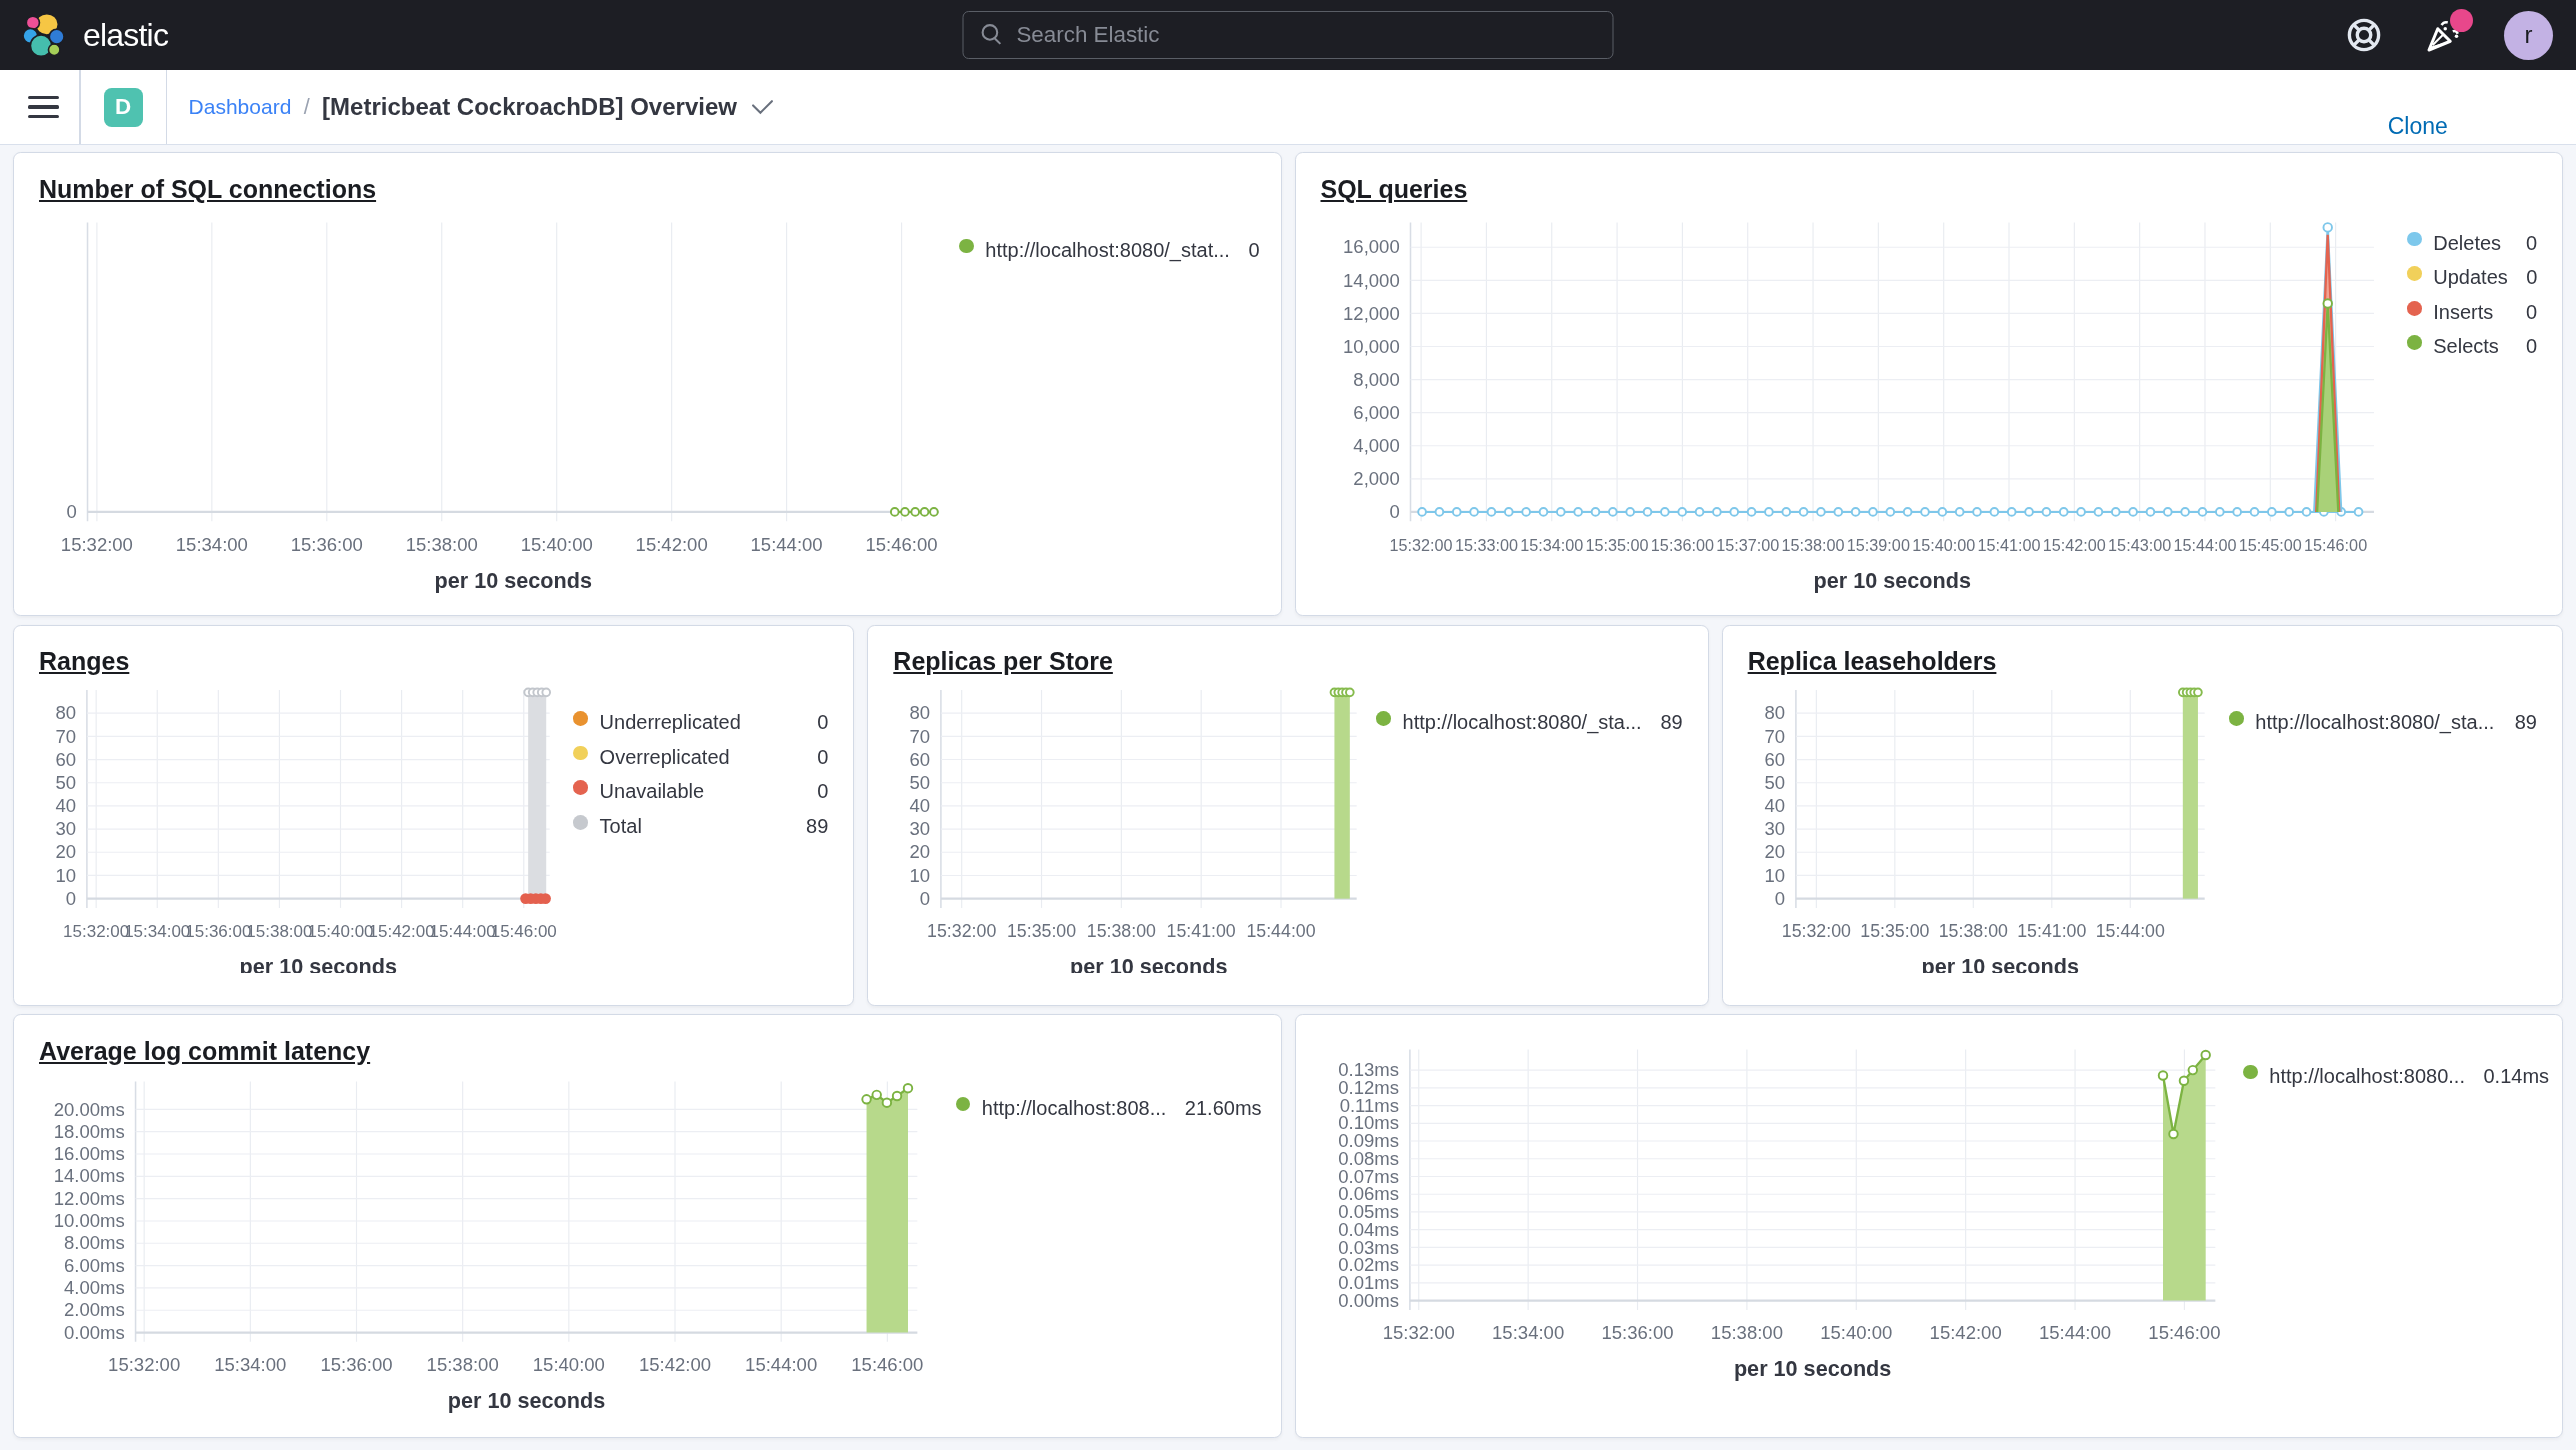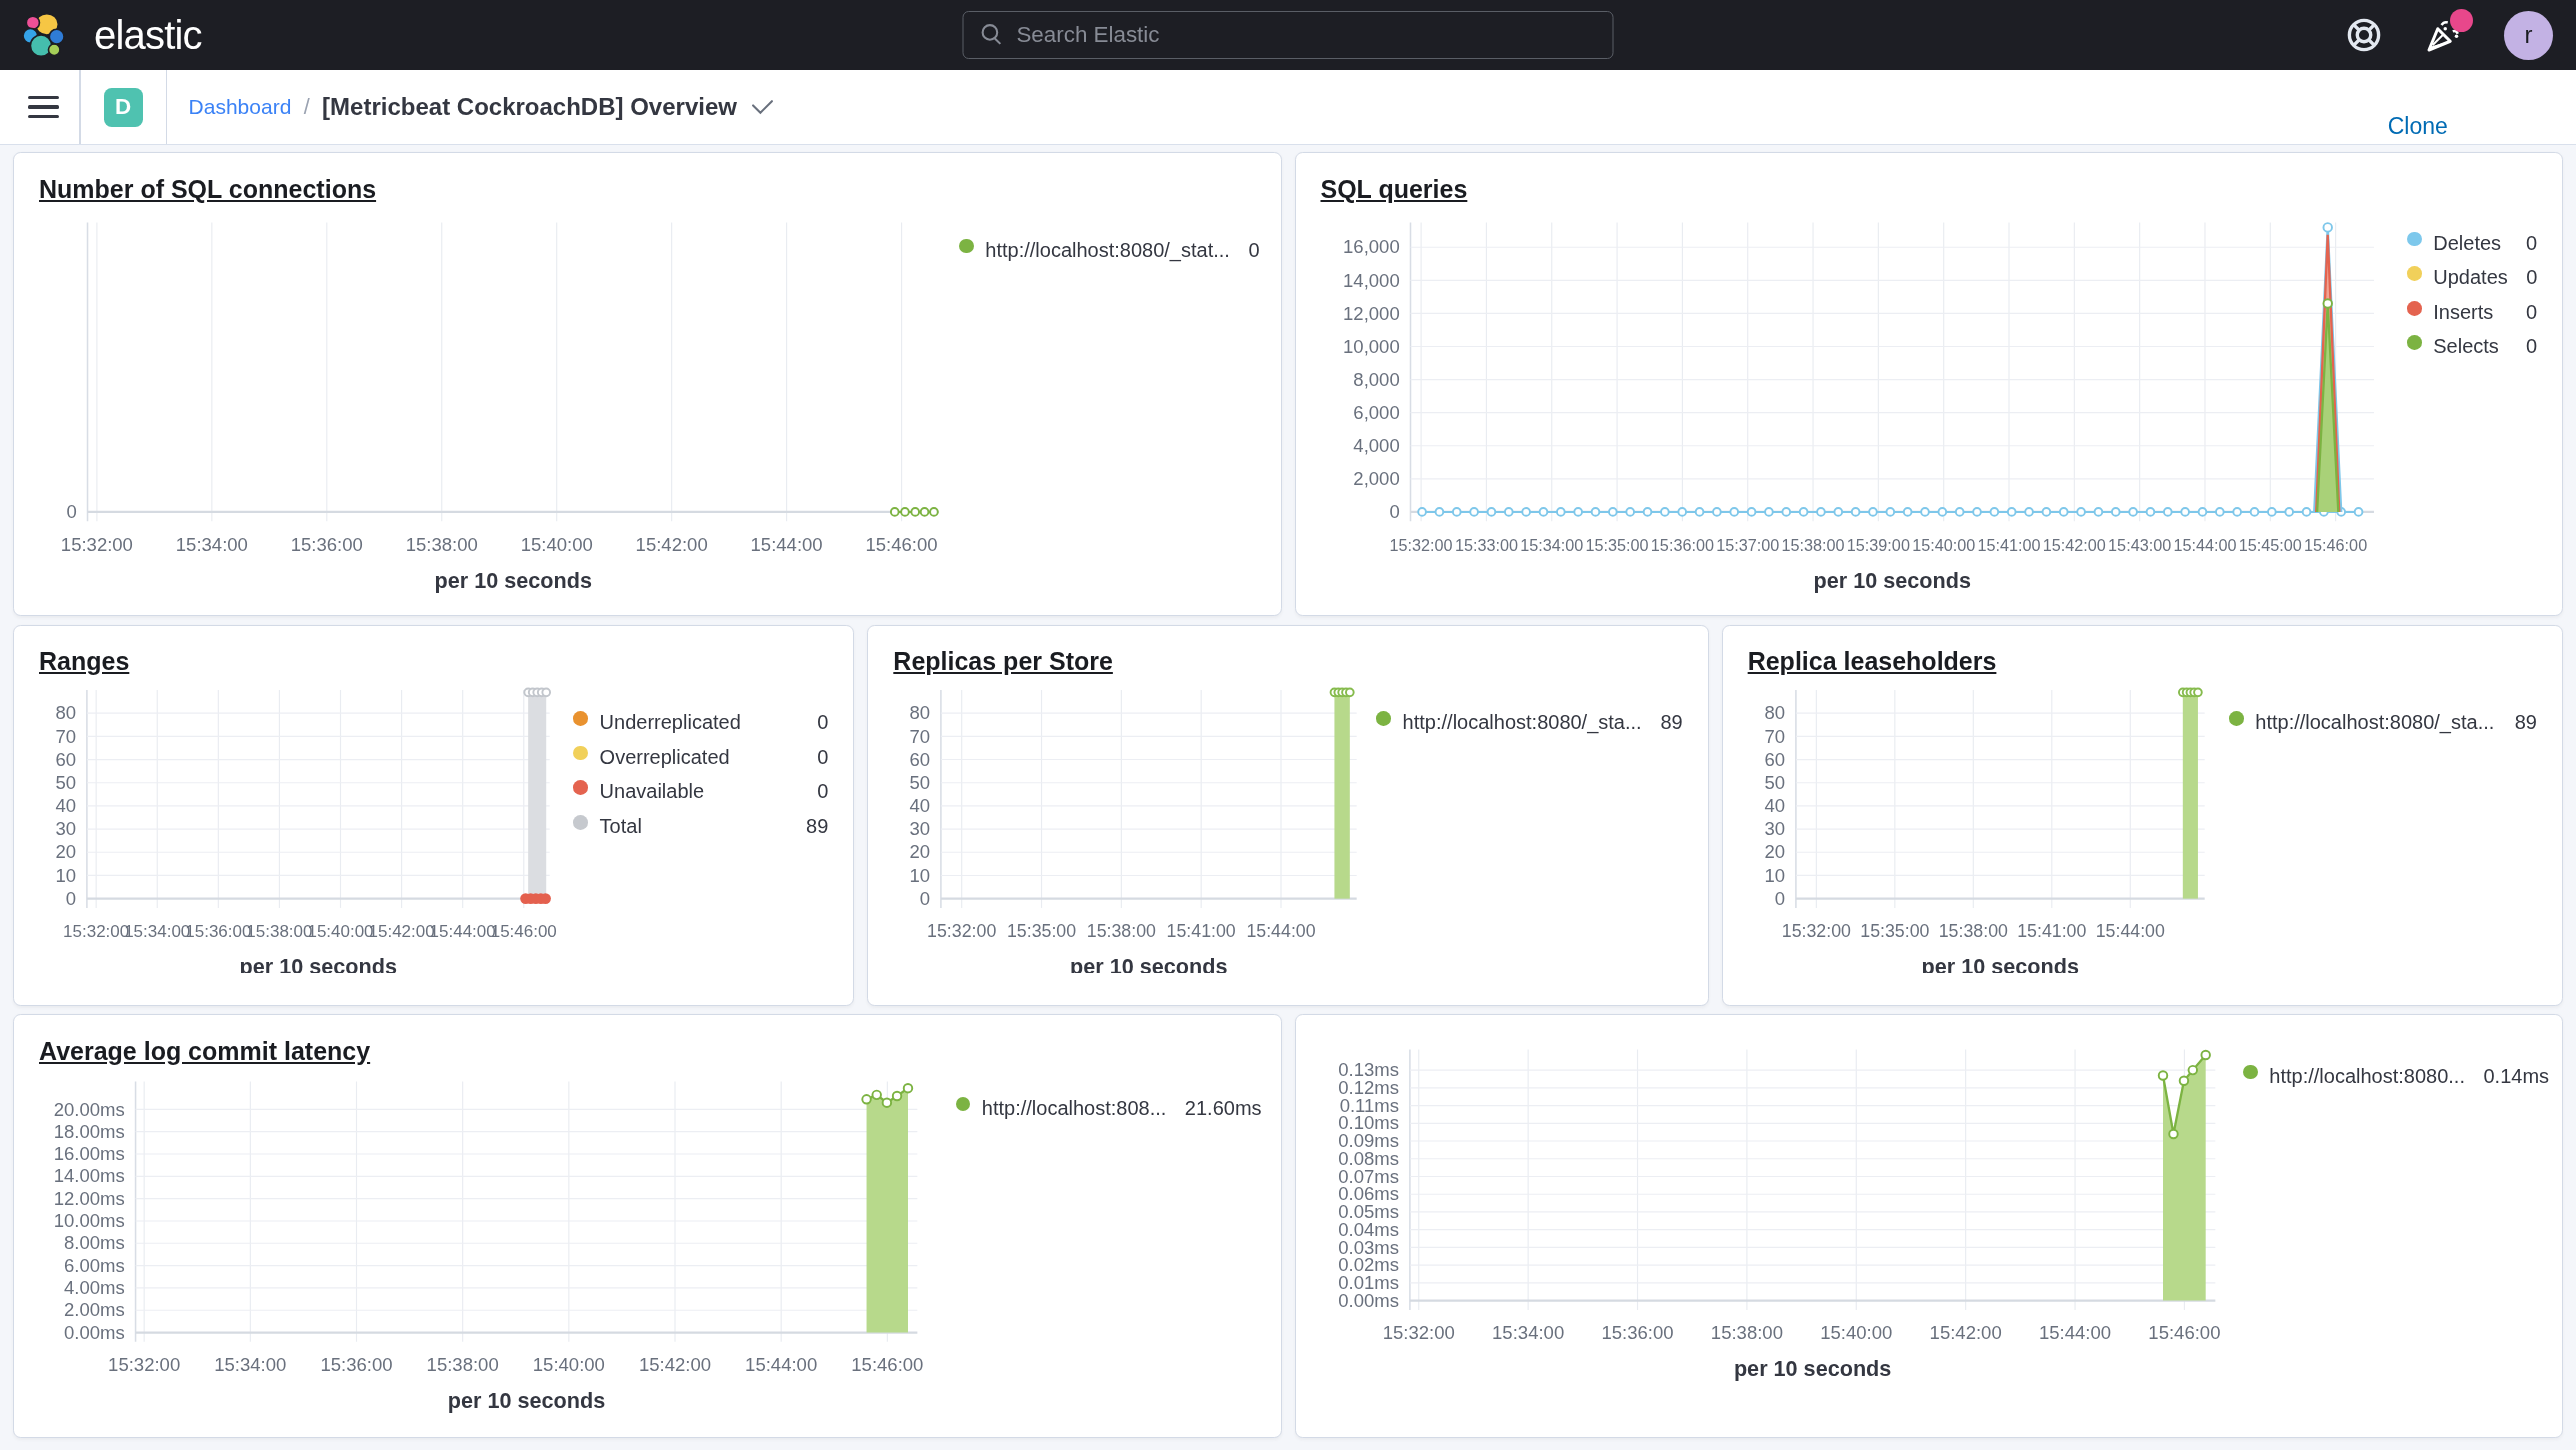--- a/index.html
+++ b/index.html
@@ -3,21 +3,21 @@
 <meta charset="utf-8">
 <style>
   * { margin:0; padding:0; box-sizing:border-box; }
   html,body { width:2576px; height:1451px; overflow:hidden;
     font-family:"Liberation Sans", sans-serif; background:#F4F6FA; }
 
   
   .navbar { position:relative; height:70px; background:#1D1E24;
     display:flex; align-items:center; padding:0 23px; }
   .brand { display:flex; align-items:center; gap:14px; cursor:pointer; }
-  .brand-text { color:#fff; font-size:40px; font-weight:500; letter-spacing:-0.8px;margin-left:11px; }
+  .brand-text { color:#fff; font-size:32px; font-weight:500; letter-spacing:-0.8px; }
   .searchbox { position:absolute; left:50%; top:10.8px; transform:translateX(-50%);
     width:651px; height:48px; border:1.5px solid #5A5E66; border-radius:6.2px;
     background:#1D1E24; display:flex; align-items:center; padding:0 15.5px; gap:12.4px; }
   .searchbox input { flex:1; background:transparent; border:none; outline:none;
     color:#D4DAE5; font-size:22.4px; font-family:"Liberation Sans",sans-serif; }
   .searchbox input::placeholder { color:#878B95; }
   .nav-right { margin-left:auto; display:flex; align-items:center; gap:40px; }
   .nav-icon { position:relative; width:40px; height:40px; display:flex;
     align-items:center; justify-content:center; cursor:pointer; }
   .notif-dot { position:absolute; top:-6.2px; right:-9.3px; width:23px; height:23px;

